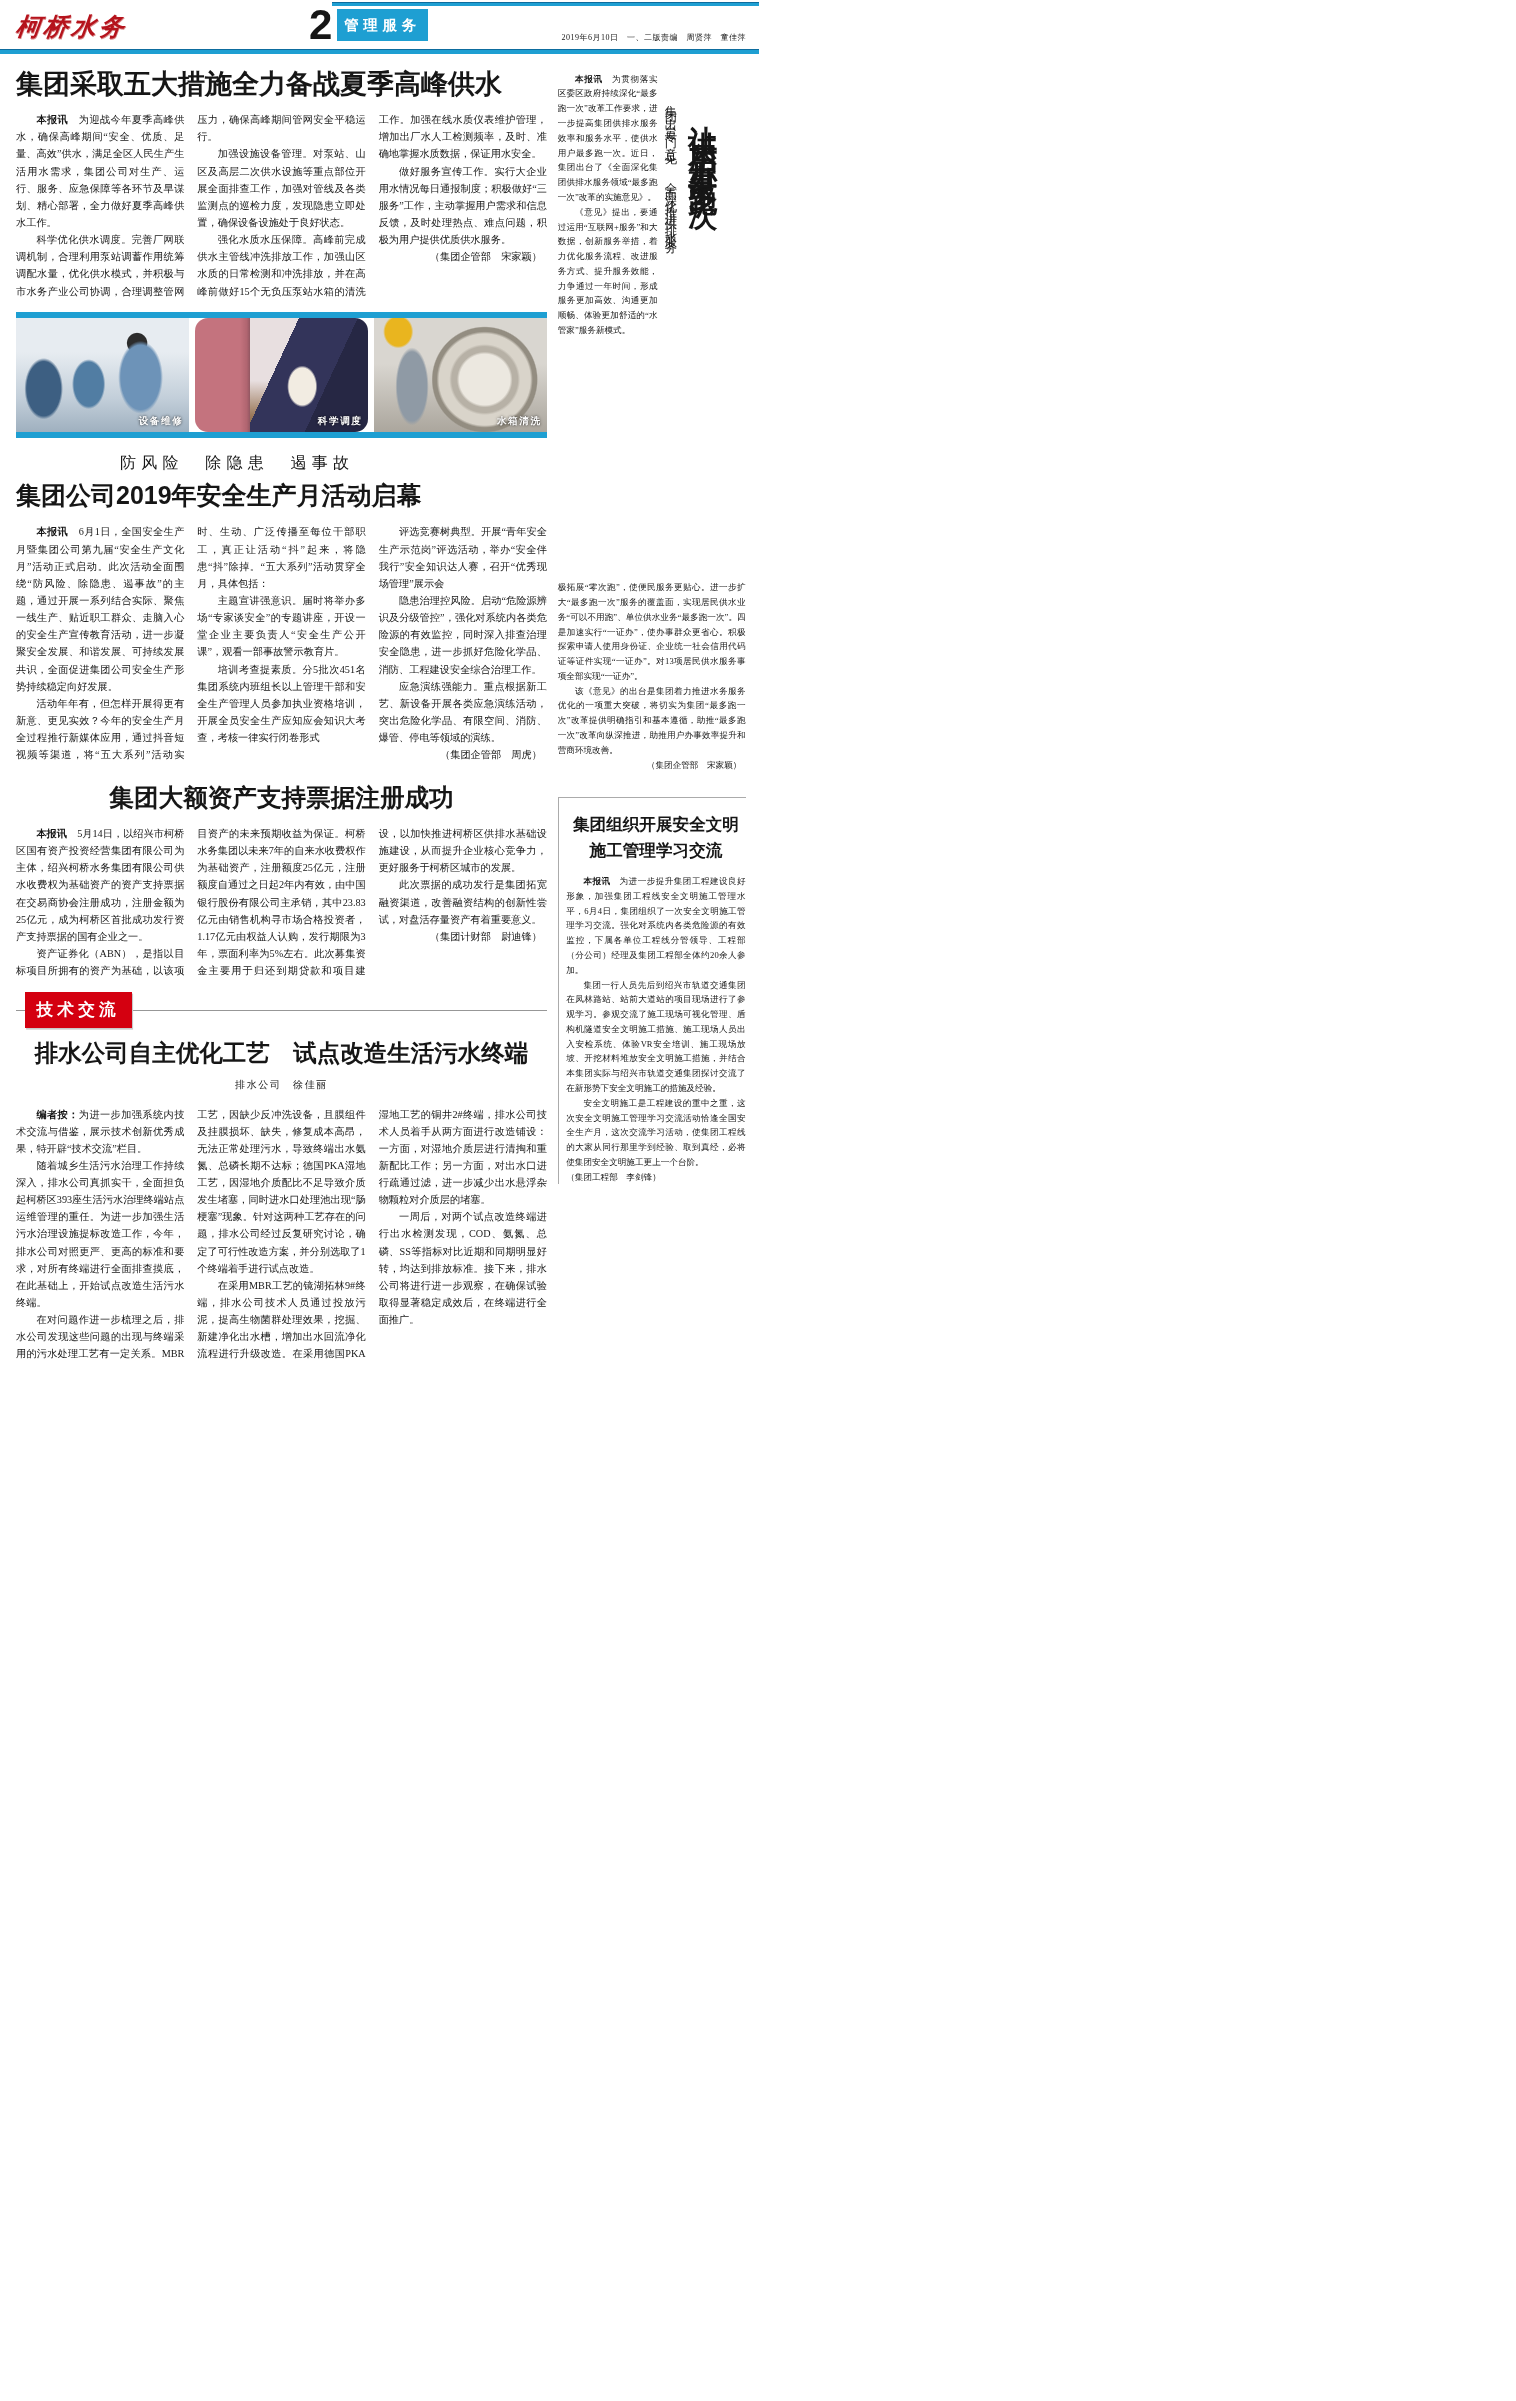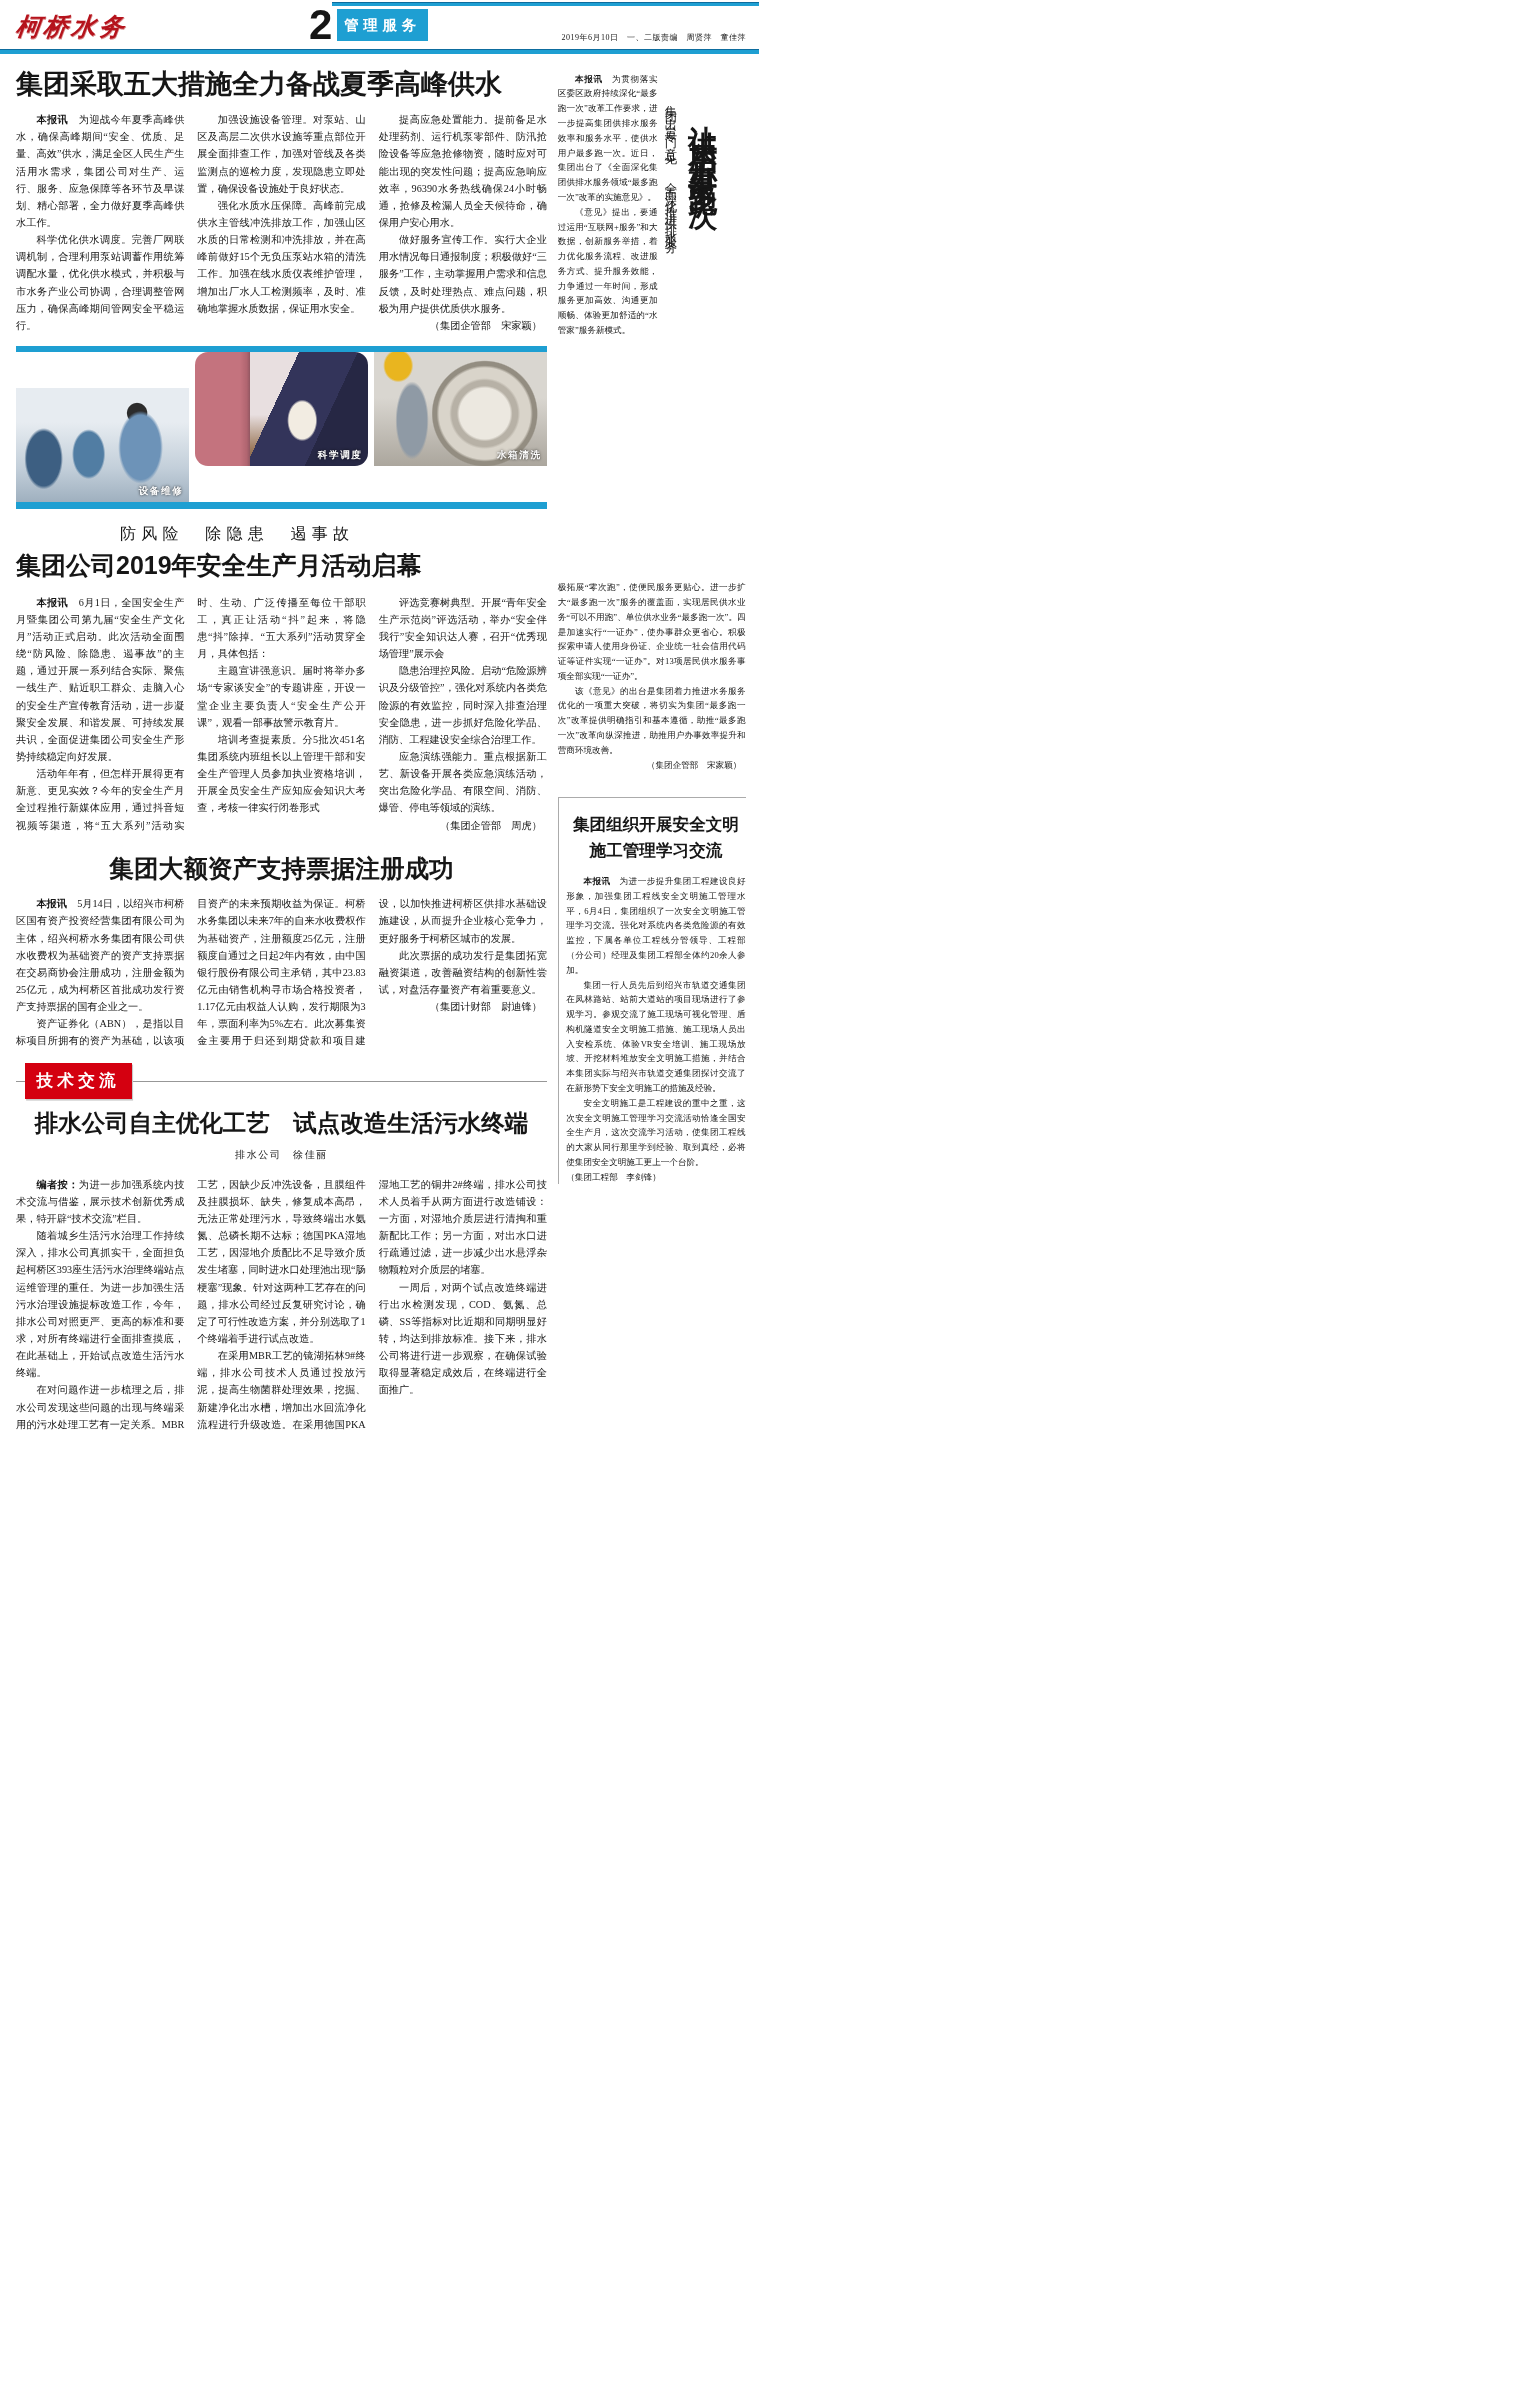--- a/index.html
+++ b/index.html
@@ -42,21 +42,21 @@
   .strip-bar { height:6.4px; background:#1e9fd2; }
   .strip-row { display:flex; gap:6.4px; background:#ffffff; }
   .photo { position:relative; flex:1; height:114px; margin:0; overflow:hidden; }
   .photo figcaption { position:absolute; right:5.3px; bottom:4.3px; color:#ffffff; font-family:"Liberation Sans", sans-serif;
                       font-weight:bold; font-size:9.6px; letter-spacing:1.6px; text-shadow:0 0 2.7px rgba(0,0,0,.85); }
   .photo1 { background:
       radial-gradient(37px 59px at 16% 62%, #3d5f82 0 46%, transparent 52%),
       radial-gradient(32px 48px at 42% 58%, #517da3 0 46%, transparent 52%),
       radial-gradient(43px 70px at 72% 52%, #6d93b8 0 46%, transparent 52%),
       radial-gradient(21.4px 21.4px at 70% 22%, #2c2c2c 0 45%, transparent 50%),
-      linear-gradient(#e7ecf1 0 30%, #c3cfda 70%, #9fb0bf 100%); margin-top: 36px; }
+      linear-gradient(#e7ecf1 0 30%, #c3cfda 70%, #9fb0bf 100%); }
   .photo2 { background:
       radial-gradient(29px 40px at 62% 60%, #f2ece2 0 46%, transparent 52%),
       linear-gradient(90deg, #c4737e 0 26%, #b06570 30%, #8e5560 32%, transparent 32%),
       linear-gradient(115deg, transparent 0 46%, #33345a 46% 72%, #262744 72% 100%),
       linear-gradient(#e8dfe0 0 55%, #9c7a5c 85%, #7c5c42 100%); border-radius: 13px; }
   .photo3 { background:
       radial-gradient(circle at 64% 54%, #ece8e0 0 20%, #b7b1a6 22% 26%, #d9d4ca 28% 36%, #938d81 38% 41%, transparent 42%),
       radial-gradient(29px 32px at 14% 12%, #e9b51f 0 45%, transparent 52%),
       radial-gradient(32px 75px at 22% 60%, #8f9aa5 0 46%, transparent 52%),
       linear-gradient(#d9d6d0 0 40%, #aba69d 100%); }
@@ -111,21 +111,20 @@
 
     <main class="main">
 
       <h1 class="headline1">集团采取五大措施全力备战夏季高峰供水</h1>
 
       <section class="cols3">
         <p><span class="lede">本报讯</span><span>　为迎战今年夏季高峰供水，确保高峰期间“安全、优质、足量、高效”供水，满足全区人民生产生活用水需求，集团公司对生产、运行、服务、应急保障等各环节及早谋划、精心部署，全力做好夏季高峰供水工作。</span></p>
         <p>科学优化供水调度。完善厂网联调机制，合理利用泵站调蓄作用统筹调配水量，优化供水模式，并积极与市水务产业公司协调，合理调整管网压力，确保高峰期间管网安全平稳运行。</p>
         <p>加强设施设备管理。对泵站、山区及高层二次供水设施等重点部位开展全面排查工作，加强对管线及各类监测点的巡检力度，发现隐患立即处置，确保设备设施处于良好状态。</p>
         <p>强化水质水压保障。高峰前完成供水主管线冲洗排放工作，加强山区水质的日常检测和冲洗排放，并在高峰前做好15个无负压泵站水箱的清洗工作。加强在线水质仪表维护管理，增加出厂水人工检测频率，及时、准确地掌握水质数据，保证用水安全。</p>
-        <p>提高应急处置能力。提前备足水处理药剂、运行机泵零部件、防汛抢险设备等应急抢修物资，随时应对可能出现的突发性问题；提高应急响应效率，96390水务热线确保24小时畅通，抢修及检漏人员全天候待命，确保用户安心用水。</p>
         <p>做好服务宣传工作。实行大企业用水情况每日通报制度；积极做好“三服务”工作，主动掌握用户需求和信息反馈，及时处理热点、难点问题，积极为用户提供优质供水服务。</p>
         <p class="sig">（集团企管部　宋家颖）</p>
       </section>
 
       <div class="photo-strip">
         <div class="strip-bar"></div>
         <div class="strip-row">
           <figure class="photo photo1">
             <figcaption>设备维修</figcaption>
           </figure>

